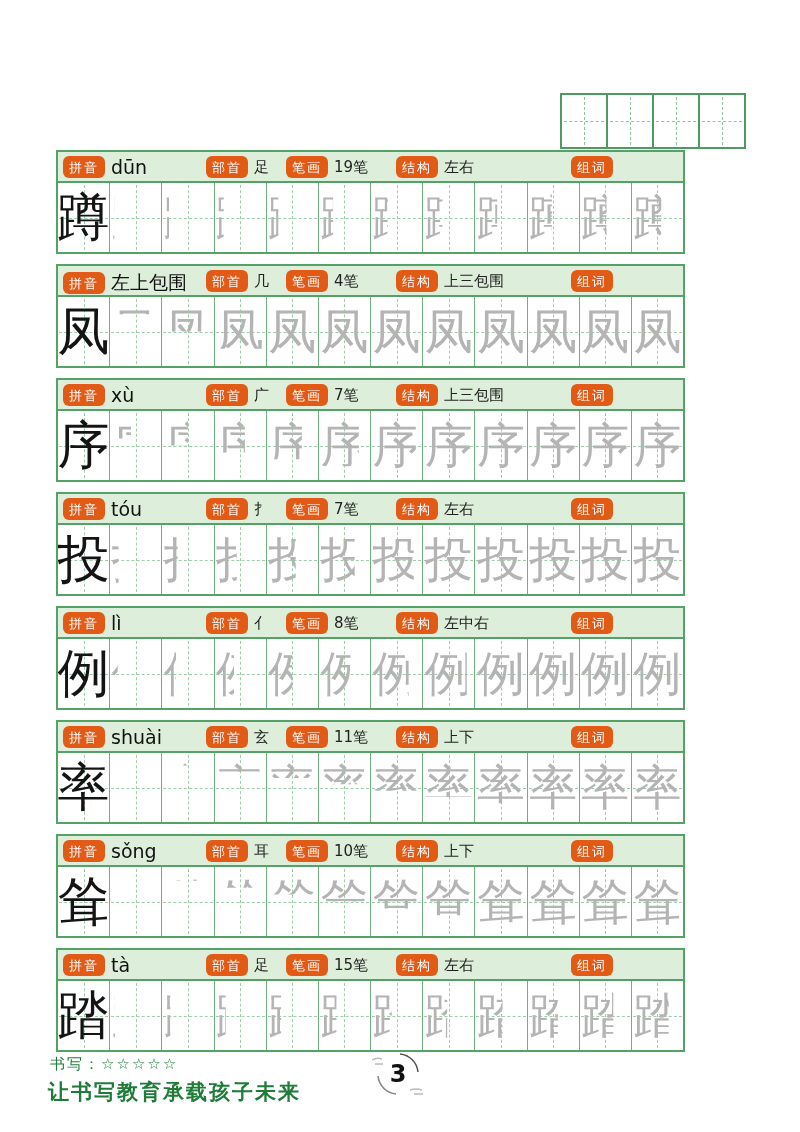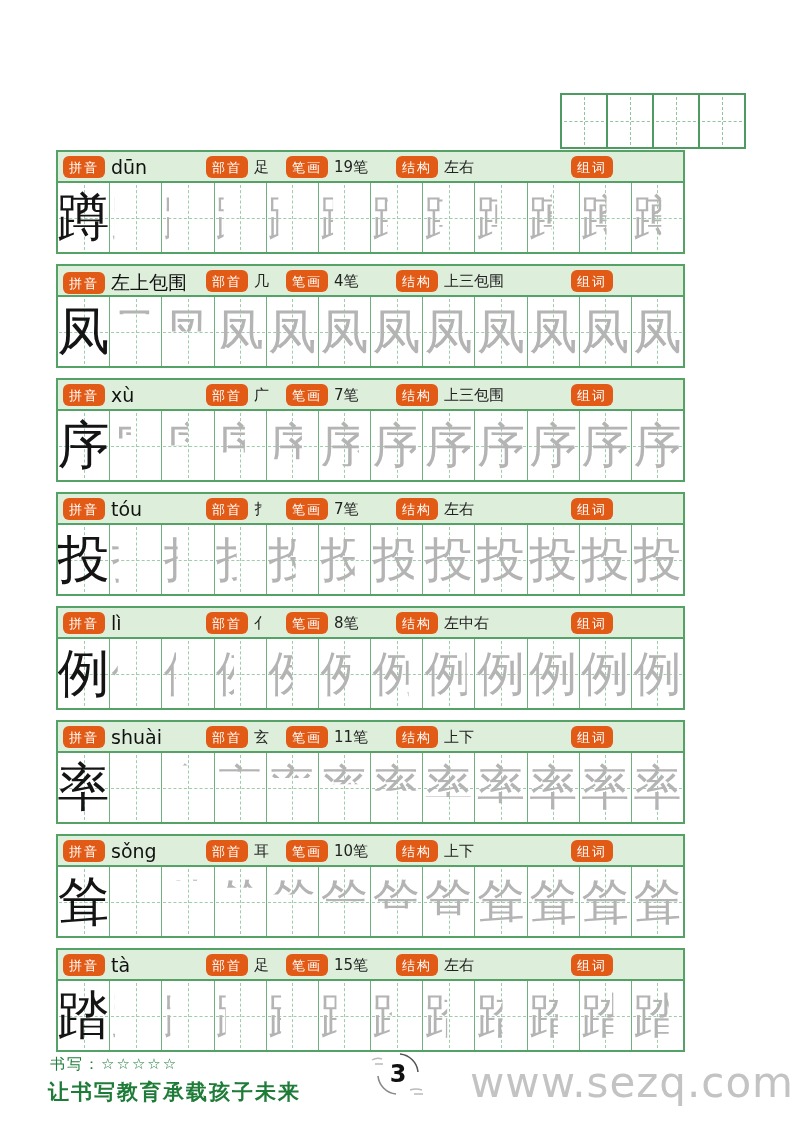--- a/index.html
+++ b/index.html
@@ -605,15 +605,14 @@
   <div class="page-num">
     <svg width="56" height="56" viewBox="0 0 56 56">
       <path d="M 30 8 A 20 20 0 0 1 48 26" fill="none" stroke="#555" stroke-width="1.6"></path>
       <path d="M 26 48 A 20 20 0 0 1 8 30" fill="none" stroke="#888" stroke-width="1.6"></path>
       <path d="M 2 14 q 5 -3 10 -1 M 5 18 h 8" fill="none" stroke="#bbb" stroke-width="1.4"></path>
       <path d="M 40 44 q 6 -2 12 0 M 44 48 h 9" fill="none" stroke="#bbb" stroke-width="1.4"></path>
     </svg>
     <div class="num">3</div>
   </div>
 
-  <div class="watermark">www.sezq.com</div>
 
 </div>
 
 </body></html>

